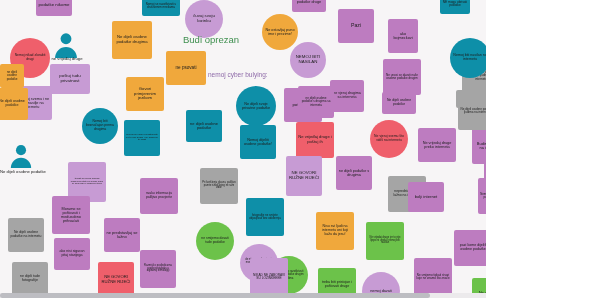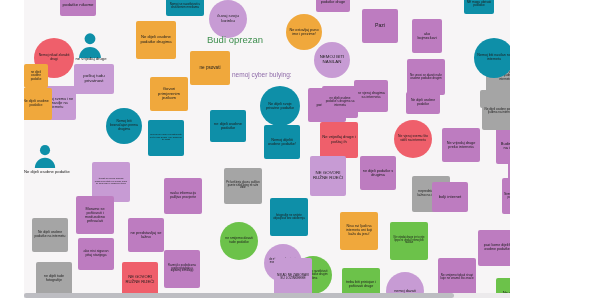--- a/index.html
+++ b/index.html
@@ -10,21 +10,20 @@
   }
   body {
     font-family: "Liberation Sans", sans-serif;
   }
   #board {
     position: relative;
     width: 486px;
     height: 298px;
     overflow: hidden;
     background: #f7f5f6;
-    margin-left: 24px;
   }
   #canvas-bg {
     position: absolute;
     inset: 0;
     background: #f7f5f6;
   }
   .note {
     position: absolute;
     box-sizing: border-box;
     display: flex;

